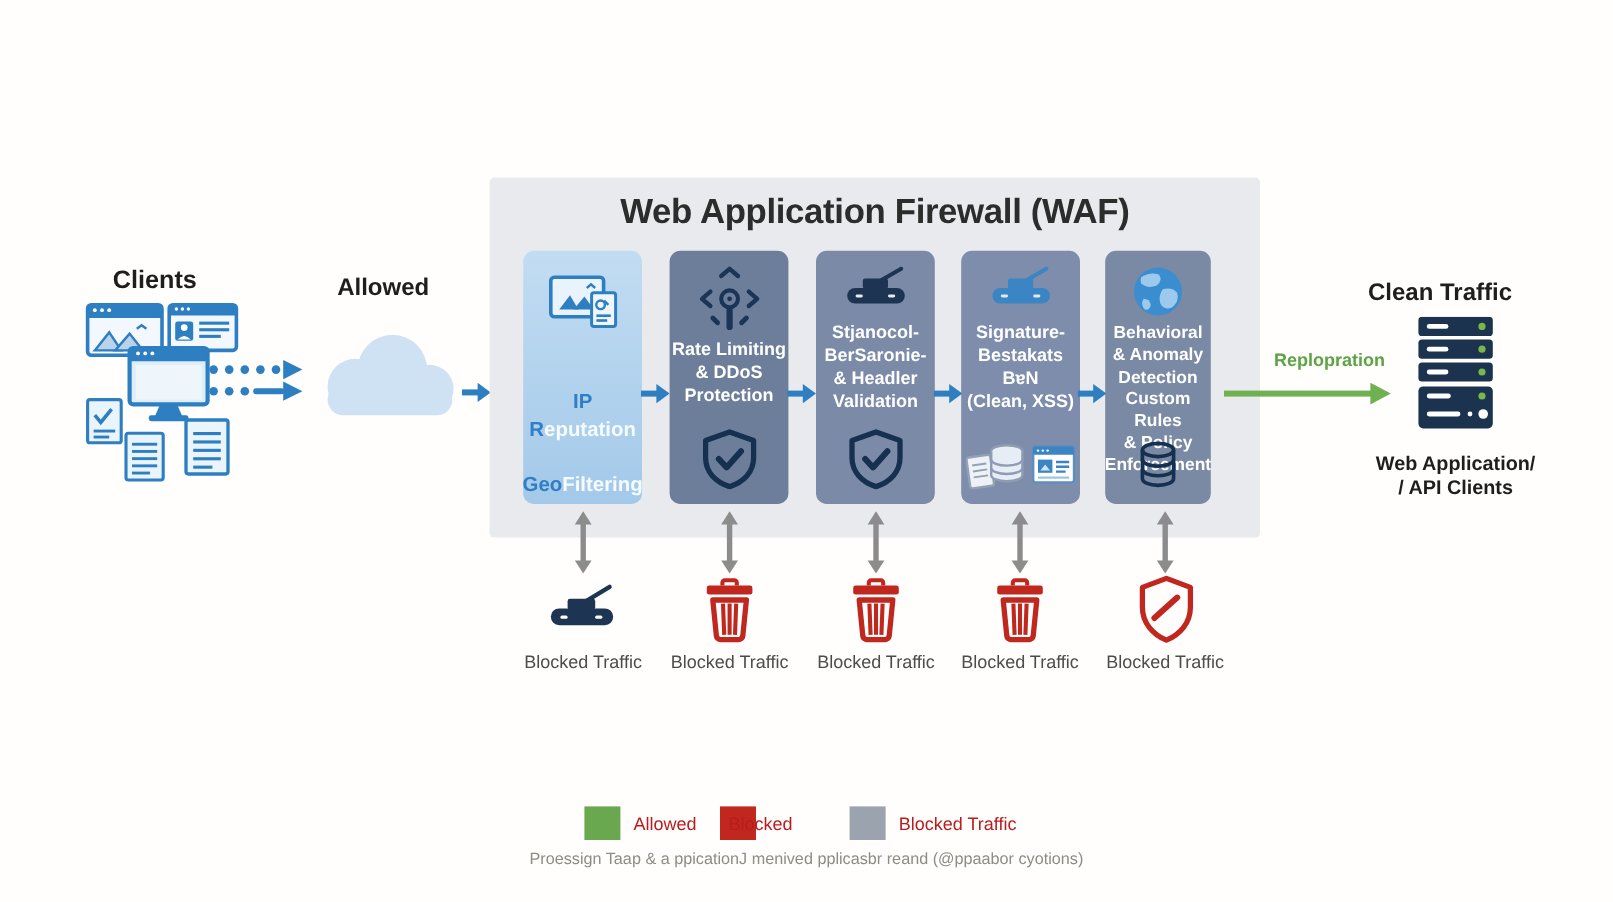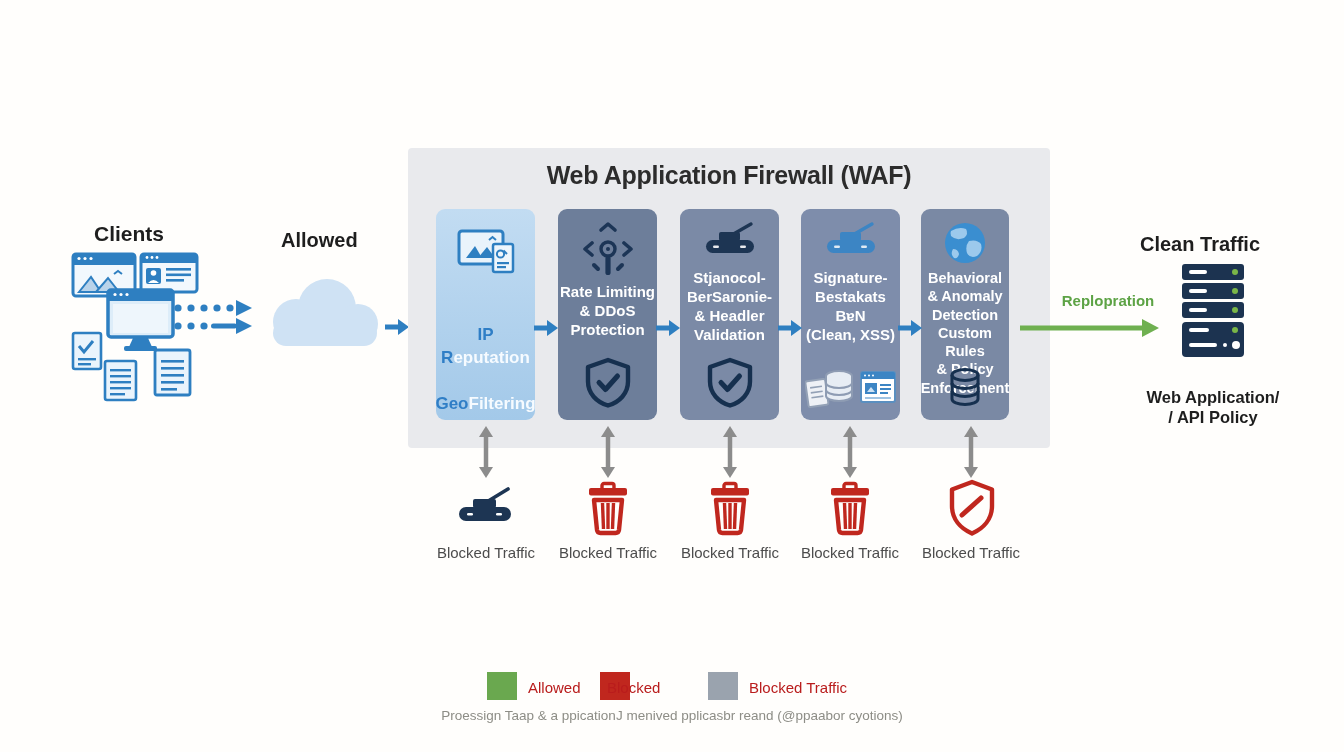--- a/index.html
+++ b/index.html
@@ -8,21 +8,21 @@
   .abs{position:absolute;}
   .heading{font-weight:bold;color:#1e1e1e;}
   #clients-heading{left:94px;top:222px;font-size:21px;}
   #internet-heading{left:281px;top:229px;font-size:20px;}
   #clients-icons{left:58px;top:246px;}
   #dotted-arrows{left:172px;top:296px;}
   #cloud{left:254px;top:266px;}
   #arrow-cloud-waf{left:385px;top:319px;}
   
   #waf-box{left:408px;top:148px;width:642px;height:300px;background:#e9eaed;border-radius:4px;}
-  #waf-title{position:absolute;top:13px;left:0;width:100%;text-align:center;font-size:25px;font-weight:bold;color:#2c2c2c;letter-spacing:-0.3px;}
+  #waf-title{position:absolute;top:13px;left:0;width:100%;text-align:center;font-size:29px;font-weight:bold;color:#2c2c2c;letter-spacing:-0.3px;}
   .stage-col{position:absolute;top:61px;width:99px;height:211px;border-radius:9px;}
   #col-1{left:28px;background:linear-gradient(180deg,#c2dcf2,#a3c9e9);}
   #col-2{left:150px;background:#6d7e9a;}
   #col-3{left:272px;background:#7b8aa6;}
   #col-4{left:393px;background:#7e8dab;}
   #col-5{left:513px;width:88px;background:#7a89a4;}
   .col-icon-top{position:absolute;top:12px;left:0;width:100%;display:flex;justify-content:center;}
   #col-1 .col-icon-top{top:20px;}
   .col-icon-bottom{position:absolute;bottom:12px;left:0;width:100%;display:flex;justify-content:center;}
   .stage-label{position:absolute;left:-4px;width:calc(100% + 8px);text-align:center;font-weight:bold;color:#fff;font-size:15px;line-height:1.26;white-space:pre-line;}
@@ -33,21 +33,21 @@
   #col-1 .stage-label{top:92px;font-size:17px;line-height:1.35;}
   .accent-txt{color:#2f7ec6;}
   .white-txt{color:#f6fbff;}
   .flow-arrow{position:absolute;top:172px;}
   #fa-1{left:126px;} #fa-2{left:248px;} #fa-3{left:370px;} #fa-4{left:490px;}
   
   #green-arrow{left:1020px;top:318px;}
   #reputation-label{left:1048px;top:292px;width:120px;text-align:center;font-size:15px;font-weight:bold;color:#5da345;}
   #clean-heading{left:1140px;top:233px;width:146px;text-align:left;font-size:20px;font-weight:bold;color:#1e1e1e;}
   #server-stack{left:1181px;top:264px;}
-  #servers-label{left:1128px;top:377px;width:170px;text-align:center;font-size:16.5px;font-weight:bold;color:#1e1e1e;line-height:1.22;margin-top:10px;}
+  #servers-label{left:1128px;top:377px;width:170px;text-align:center;font-size:16.5px;font-weight:bold;color:#1e1e1e;line-height:1.22;}
   
   .down-arrow{position:absolute;top:426px;}
   .blocked-label{position:absolute;top:544px;width:130px;text-align:center;font-size:15px;color:#4c4c4c;}
   
   .legend-swatch{position:absolute;top:672px;width:30px;height:28px;}
   .legend-label{position:absolute;top:679px;font-size:15px;color:#b91c1c;}
   #caption{left:372px;top:708px;width:600px;text-align:center;font-size:13.5px;color:#8d8d86;}
 </style>
 </head>
 <body>
@@ -333,21 +333,21 @@
       <rect x="1" y="58" width="62" height="35" rx="4" fill="#1c3350"></rect>
       <rect x="8" y="64" width="20" height="4" rx="2" fill="#fff"></rect>
       <circle cx="54" cy="66" r="3" fill="#7ab648"></circle>
       <rect x="8" y="79" width="28" height="4" rx="2" fill="#fff"></rect>
       <circle cx="44" cy="81" r="2" fill="#fff"></circle>
       <circle cx="55" cy="81" r="4" fill="#fff"></circle>
     </g>
   </svg>
   <div class="abs" id="servers-label">
     <span>Web Application/</span><br>
-    <span>/ API Policy</span>
+    <span>/ API Clients</span>
   </div>
 
   <svg class="down-arrow" style="left:477px" width="18" height="52" viewBox="0 0 18 52">
       <line x1="9" y1="9" x2="9" y2="43" stroke="#8c8c8c" stroke-width="4.5"></line>
       <path d="M9 0 L16 11 H2 Z" fill="#8c8c8c"></path>
       <path d="M9 52 L16 41 H2 Z" fill="#8c8c8c"></path>
     </svg>
   <svg class="down-arrow" style="left:599px" width="18" height="52" viewBox="0 0 18 52">
       <line x1="9" y1="9" x2="9" y2="43" stroke="#8c8c8c" stroke-width="4.5"></line>
       <path d="M9 0 L16 11 H2 Z" fill="#8c8c8c"></path>

